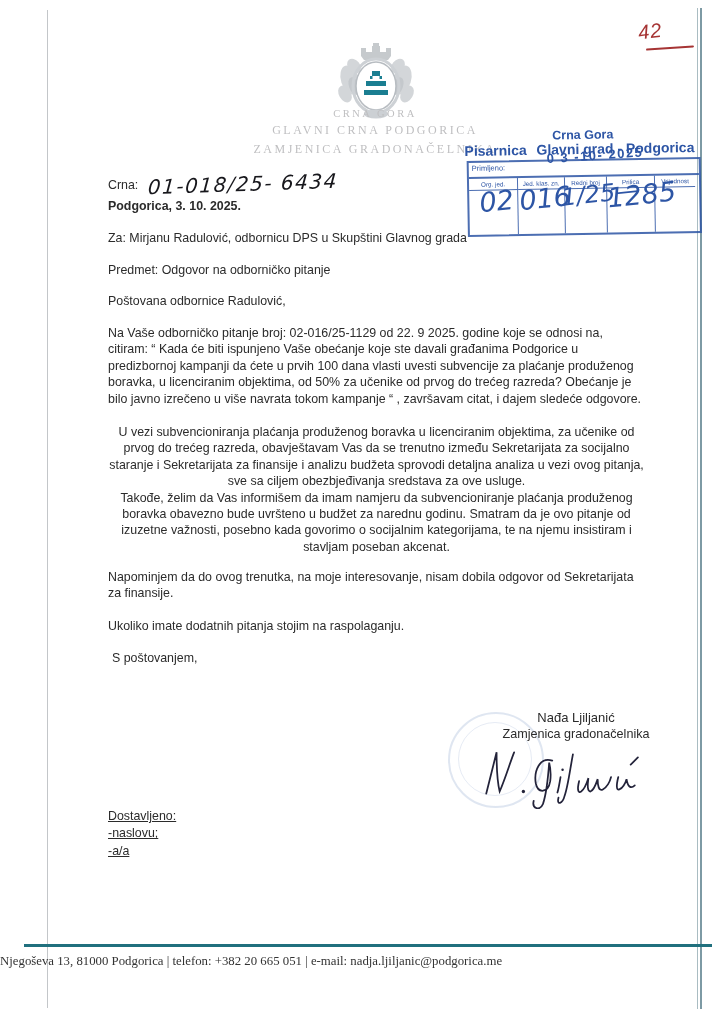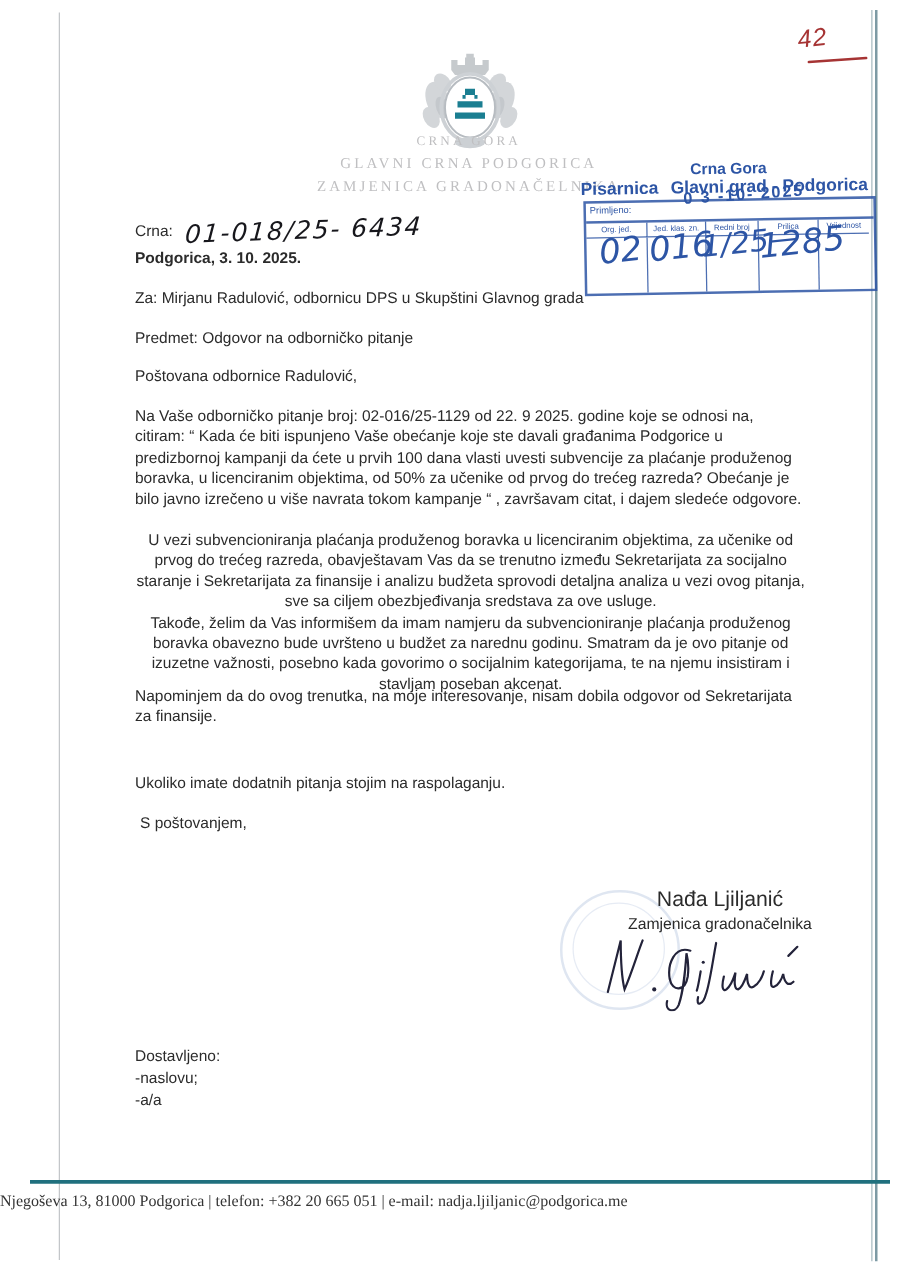--- a/index.html
+++ b/index.html
@@ -58,36 +58,36 @@
   .broj-hand{font-family:"DejaVu Sans", sans-serif; font-style:italic; font-size:20px;
     letter-spacing:1.5px; display:inline-block; transform:rotate(-2deg) skewX(-6deg);
     margin-left:10px; color:#17171c; vertical-align:-2px;}
   .place-date{left:108px; top:198px;font-weight:bold;}
   .recipient{left:108px; top:230px;}
   .subject{left:108px; top:262px;}
   .salutation{left:108px; top:293px;}
   .p1{left:108px; top:325px; width:537px;}
   .p23{left:108px; top:424px; width:537px;text-align:center;}
   .p23 p{margin:0;}
-  .p4{left:108px; top:549px; width:537px;}
+  .p4{left:108px; top:569px; width:537px;}
   .p5{left:108px; top:618px; width:537px;}
   .closing{left:112px; top:650px;}
 
   
   .round-stamp{left:448px; top:712px; width:92px; height:92px; border-radius:50%;
     border:2px solid rgba(140,165,205,0.28);}
   .round-stamp-inner{left:458px; top:722px; width:72px; height:72px; border-radius:50%;
     border:1px solid rgba(140,165,205,0.22);}
   .sig-block{left:460px; top:710px; width:232px; text-align:center;}
-  .sig-name{font-size:17px; margin-bottom:2px;}
+  .sig-name{font-size:13px; margin-bottom:2px;}
   .sig-title{font-size:12.6px;}
   .sig-script{left:478px; top:742px; width:196px; height:68;}
 
   
-  .distribution{left:108px; top:837px;}
+  .distribution{left:108px; top:808px;text-decoration:underline;}
   .distribution div{margin-bottom:1px;}
   .footer-rule{left:24px; top:944px; width:688px; height:3px; background:#20707e;}
   .footer-text{left:0; top:954px; width:724px; text-align:left;
     font-family:"Liberation Serif", serif; font-size:12.8px; color:#333333;}
 </style>
 </head>
 <body>
 
 <div class="page">
 

